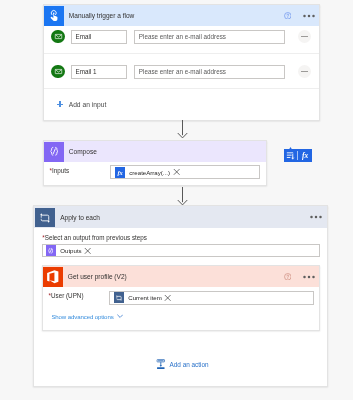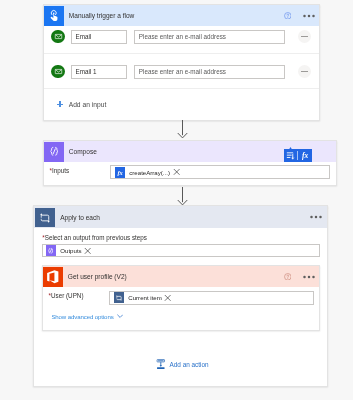--- a/index.html
+++ b/index.html
@@ -36,21 +36,21 @@
   .param-row.r2 .del-btn{margin-top:3.6px;}
   .del-btn i{display:block;width:6.8px;height:1.6px;background:#9c9a98;}
   .addinput{display:flex;align-items:center;height:30px;padding-left:13px;color:#4a4a4a;font-size:6.7px;}
   .plus{position:relative;width:6.2px;height:6.2px;margin-right:5.5px;flex:none;}
   .plus::before{content:"";position:absolute;left:0;top:2.4px;width:6.2px;height:1.5px;background:#4e8fe0;}
   .plus::after{content:"";position:absolute;top:0;left:2.4px;height:6.2px;width:1.5px;background:#4e8fe0;}
 
   .arrow{position:absolute;}
   .arrow svg{display:block;}
 
-  #compose{left:43px;top:140px;width:294px;height:46px;}
+  #compose{left:43px;top:140px;width:224px;height:46px;}
   .field-row{display:flex;align-items:flex-start;padding:3.2px 6.5px 0 5.5px;height:24px;}
   #gup .field-row{height:22px;align-items:flex-start;padding-top:3.6px;padding-right:5.5px;}
   .fl{font-size:6.3px;color:#323130;width:60.5px;flex:none;padding-top:1.5px;}
   .req{color:#a4262c;font-size:6.3px;}
   .inputbox{border:1px solid #c9c7c5;background:#fff;height:14.2px;flex:1;display:flex;align-items:center;padding:0 2px 0 3.8px;}
   .token{display:inline-flex;align-items:center;height:11px;font-size:6.1px;color:#201f1e;}
   .tico{width:10.5px;height:10.5px;flex:none;display:flex;align-items:center;justify-content:center;margin-right:4px;}
   .xclose{margin-left:2.6px;width:7.4px;height:7.8px;flex:none;}
 
   .fx-toolbar{position:absolute;left:239.5px;top:7.9px;height:13.2px;width:28.7px;display:flex;background:#2266e3;align-items:stretch;}

